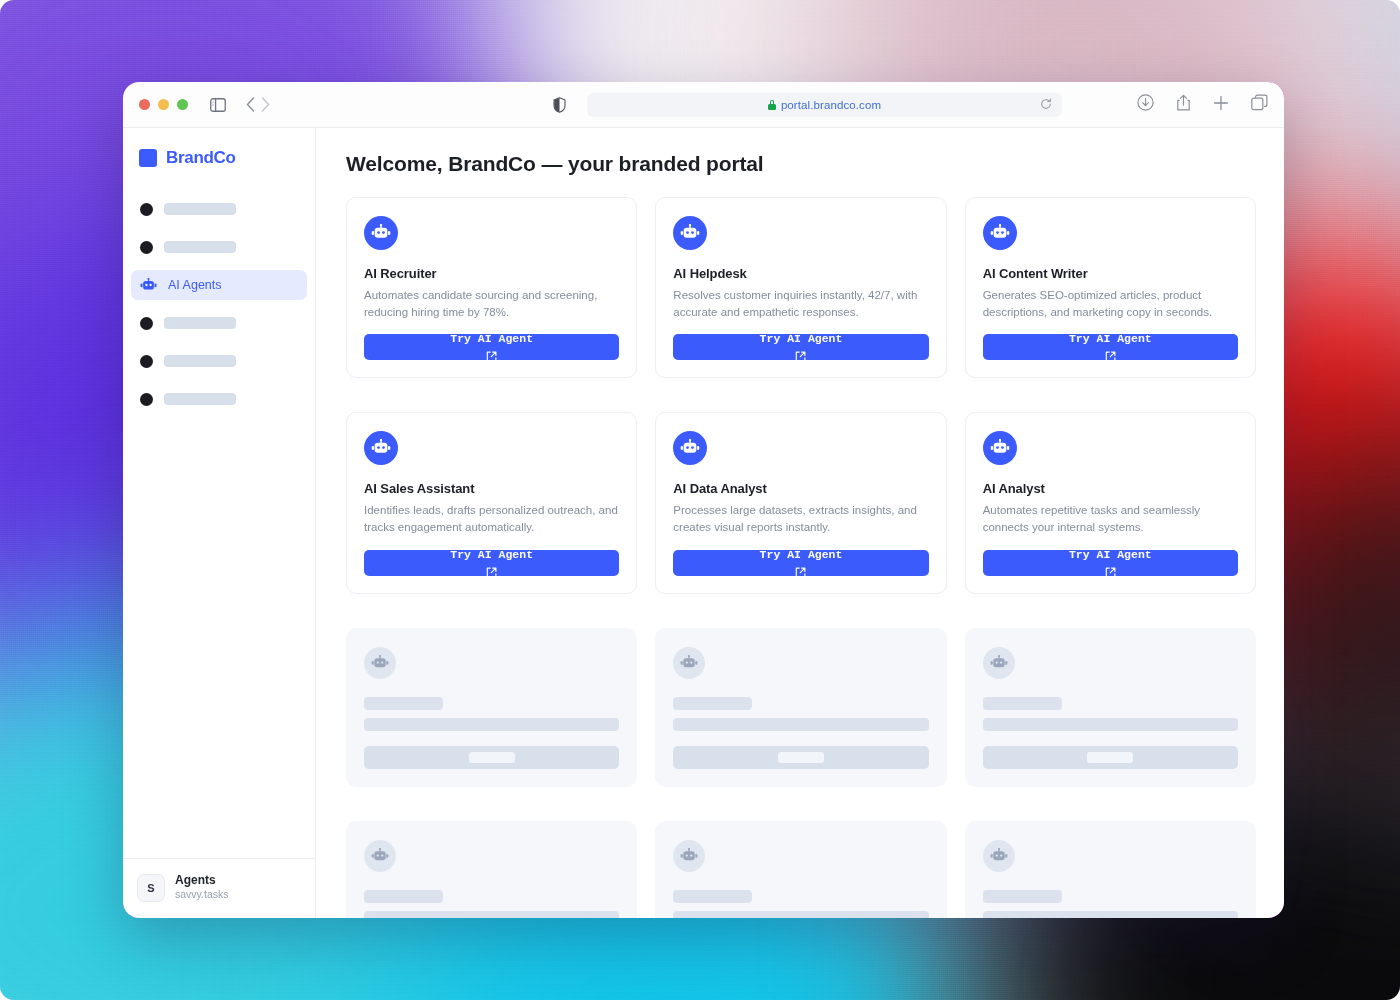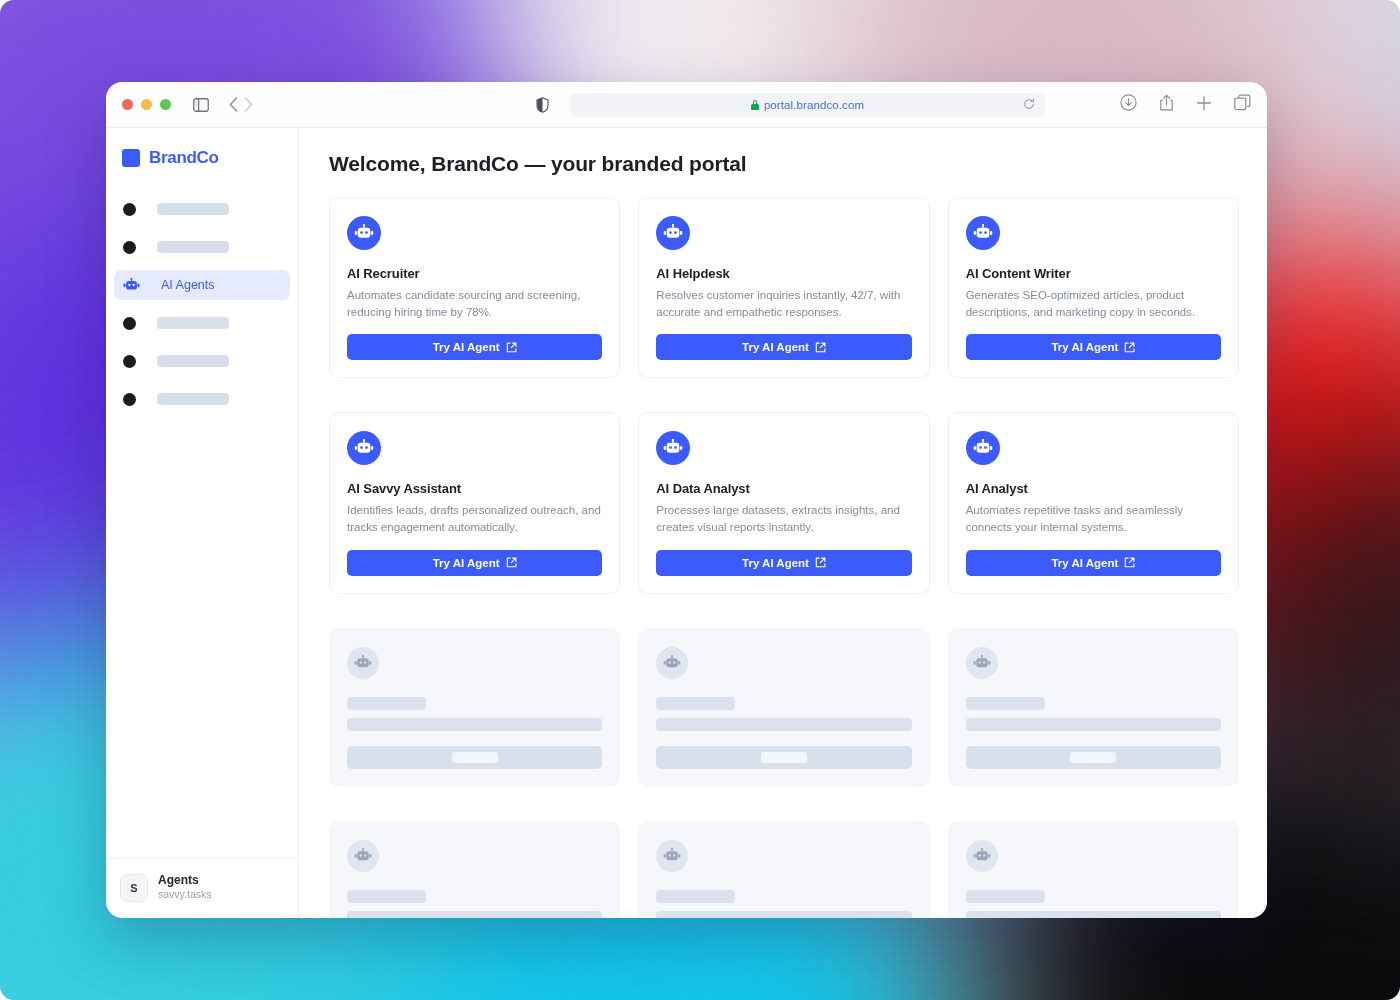--- a/index.html
+++ b/index.html
@@ -32,21 +32,21 @@
   #noise {
     position: absolute; inset: 0; opacity: .22; mix-blend-mode: overlay;
     background-image:
       repeating-linear-gradient(0deg, rgba(255,255,255,.10) 0 1px, rgba(0,0,0,.10) 1px 2px),
       repeating-linear-gradient(90deg, rgba(255,255,255,.08) 0 1px, rgba(0,0,0,.08) 1px 2px);
   }
 
   
   #window {
     position: absolute;
-    left: 106px; top: 82px;
+    left: 123px; top: 82px;
     width: 1161px; height: 836px;
     background: #a21caf;
     border-radius: 16px;
     box-shadow: 0 22px 60px rgba(20,12,60,.26);
     overflow: hidden;
     display: flex; flex-direction: column;
   }
 
   
   #toolbar {
@@ -95,21 +95,21 @@
     border-right: 1px solid #ebedf2;
     display: flex; flex-direction: column;
     padding: 20px 0 0 0;
   }
   #brand { display: flex; align-items: center; gap: 9px; padding: 0 16px; margin-bottom: 26px; }
   #brand-mark { width: 18px; height: 18px; background: #3b5bfd; border-radius: 3px; }
   #brand-name { font-size: 17px; font-weight: 700; color: #3b5bfd; letter-spacing: -.3px; }
 
   #nav-list { display: flex; flex-direction: column; gap: 8px; padding: 0 8px; }
   .nav-item {
-    display: flex; align-items: center; gap: 21px;
+    display: flex; align-items: center; gap: 11px;
     height: 30px; padding: 0 9px; border-radius: 7px;
   }
   .nav-item.skeleton .nav-dot { width: 13px; height: 13px; border-radius: 50%; background: #1b1b21; flex: none; }
   .nav-item.skeleton .nav-bar { height: 12px; width: 72px; border-radius: 4px; background: #d7dfea; }
   .nav-item.active { background: #e5eaff; }
   .nav-item.active .nav-label { font-size: 12.5px; color: #3b5bfd; font-weight: 500; }
 
   #user-block { margin-top: auto; border-top: 1px solid #ebedf2; padding: 14px 14px 16px 14px; display: flex; align-items: center; gap: 10px; }
   #avatar {
     width: 28px; height: 28px; border-radius: 7px; background: #f5f6fa;
@@ -140,21 +140,22 @@
     display: flex; align-items: center; justify-content: center;
     margin-bottom: 16px;
   }
   .card-title { font-size: 13px; font-weight: 700; color: #1c1f26; margin-bottom: 6px; letter-spacing: -.1px; }
   .card-desc { font-size: 11.5px; line-height: 1.45; color: #848c9c; margin-bottom: 14px; }
   .card-btn {
     margin-top: auto;
     height: 26px; border-radius: 5px; background: #3b5bfd;
     display: flex; align-items: center; justify-content: center; gap: 6px;
     color: #fff; font-size: 11.5px; font-weight: 600; border: none; cursor: pointer;
-    font-family: Liberation Sans, sans-serif;
+    font-family: Liberation Mono, monospace;
+    flex-direction: column;
   }
 
   
   .card.skeleton {
     background: #f5f7fb; border-color: transparent;
     min-height: 140px; padding: 18px 17px 17px 17px;
   }
   .card.skeleton .sk-icon {
     width: 32px; height: 32px; border-radius: 50%;
     background: #e0e6f0; display: flex; align-items: center; justify-content: center;
@@ -394,21 +395,21 @@
 <svg width="20" height="18" viewBox="0 0 17 15" fill="none">
   <path d="M8.5 0.6v2.2" stroke="#ffffff" stroke-width="1.3" stroke-linecap="round"></path>
   <circle cx="8.5" cy="0.9" r="0.95" fill="#ffffff"></circle>
   <rect x="3.1" y="3" width="10.8" height="8.6" rx="2.6" fill="#ffffff"></rect>
   <rect x="0.6" y="5.7" width="2" height="3.4" rx="1" fill="#ffffff"></rect>
   <rect x="14.4" y="5.7" width="2" height="3.4" rx="1" fill="#ffffff"></rect>
   <circle cx="6.4" cy="7.1" r="1.15" fill="#3b5bfd"></circle>
   <circle cx="10.6" cy="7.1" r="1.15" fill="#3b5bfd"></circle>
 </svg>
             </div>
-            <div class="card-title">AI Savvy Assistant</div>
+            <div class="card-title">AI Sales Assistant</div>
             <div class="card-desc">Identifies leads, drafts personalized outreach, and tracks engagement automatically.</div>
             <button class="card-btn">
               <span>Try AI Agent</span>
               <span style="display:flex;">
 <svg width="11" height="11" viewBox="0 0 11 11" fill="none">
   <path d="M4.2 1.1H1.3v8.6h8.6V6.8" stroke="#ffffff" stroke-width="1.15" stroke-linecap="round" stroke-linejoin="round"></path>
   <path d="M6.6 1.1h3.3v3.3M9.8 1.2L5.3 5.7" stroke="#ffffff" stroke-width="1.15" stroke-linecap="round" stroke-linejoin="round"></path>
 </svg>
               </span>
             </button>

